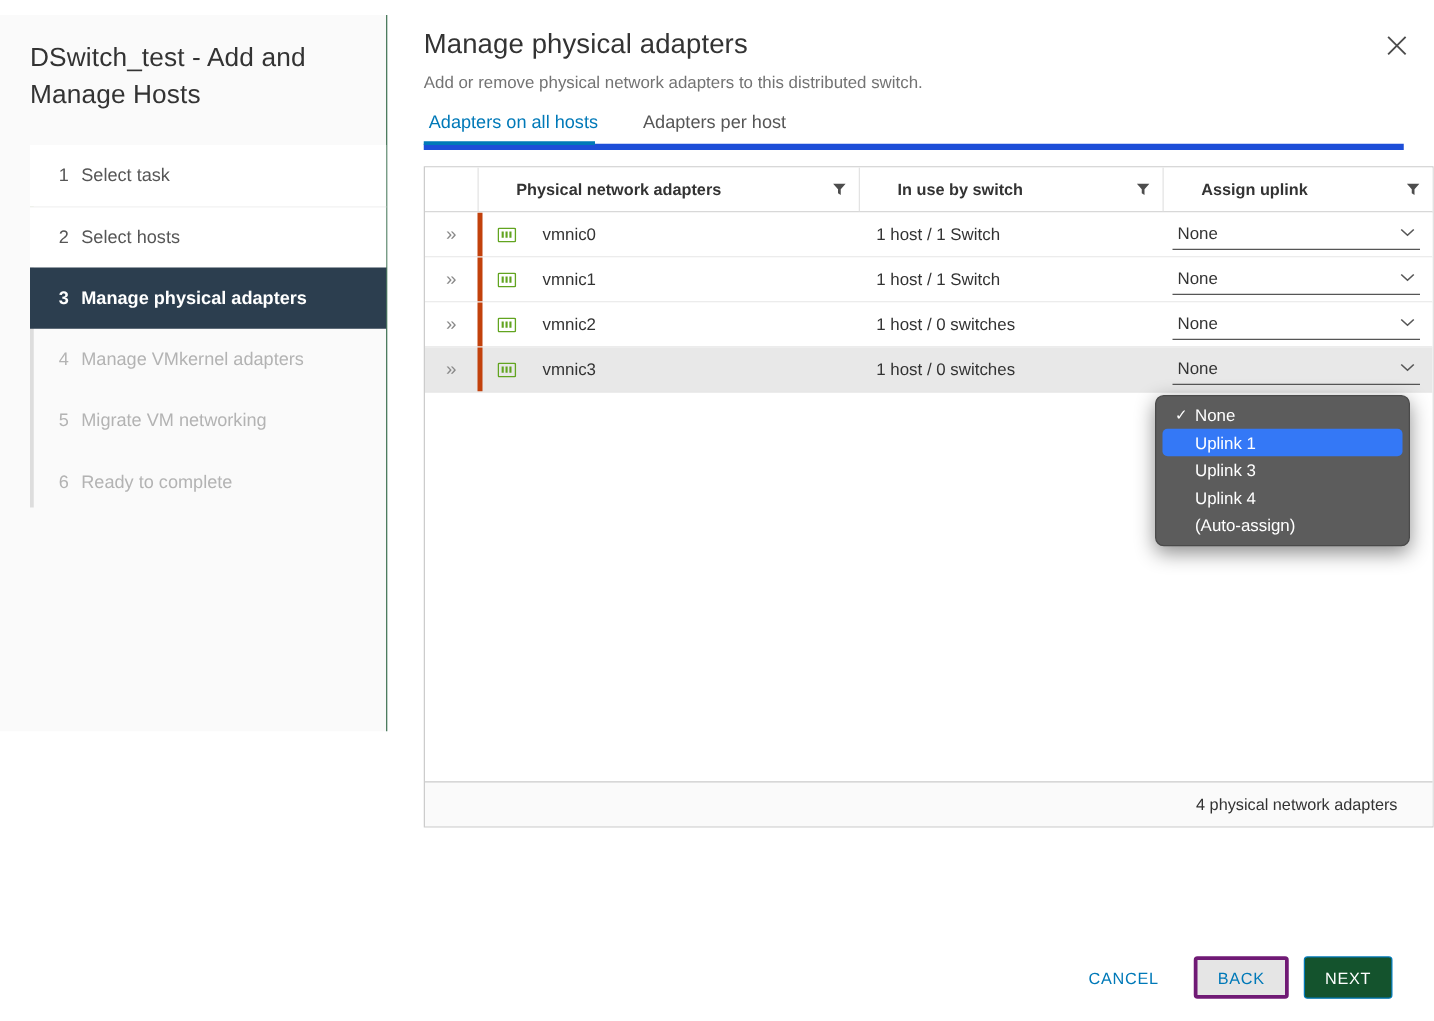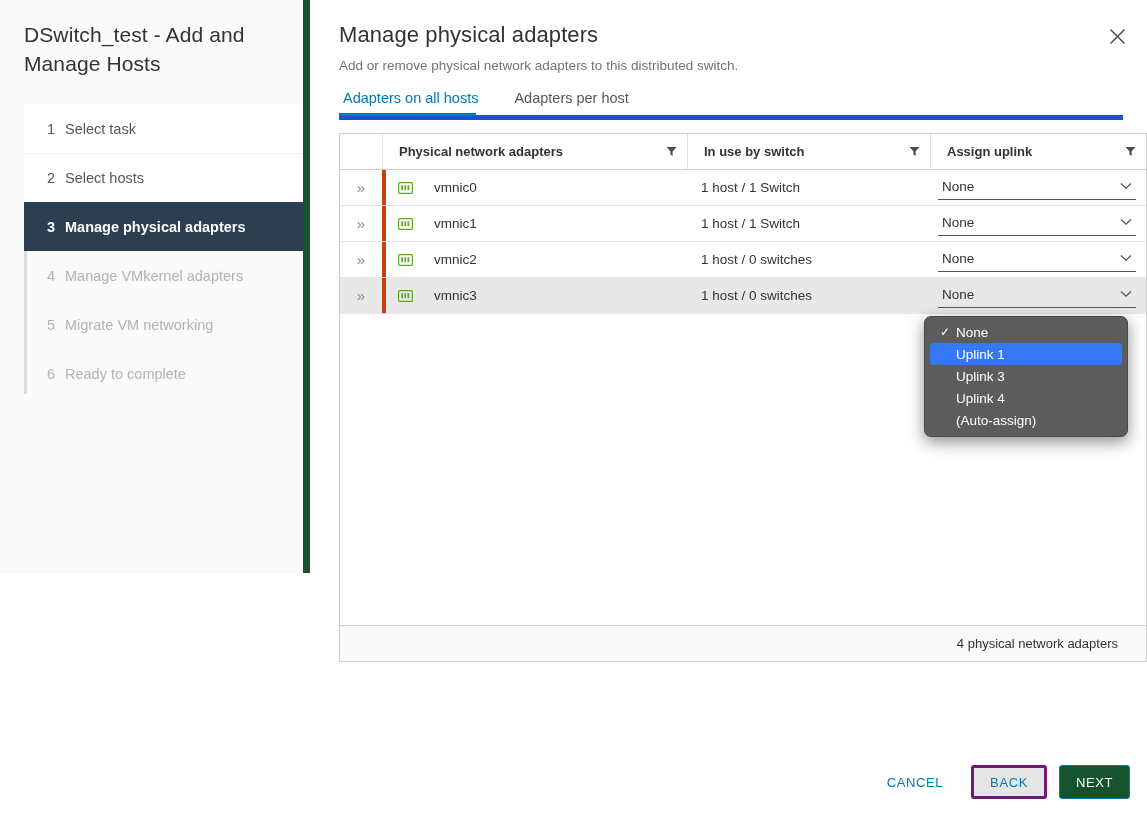--- a/index.html
+++ b/index.html
@@ -20,22 +20,23 @@
     display: flex;
     background: #ffffff;
   }
 
   
   .sidebar {
     position: relative;
     width: 310px;
     height: 573px;
     background: #fafafa;
-    border-right: 7px solid #14532d;
+    border-right: 1px solid #14532d;
     flex: 0 0 310px;
+    margin-top: 12px;
   }
 
   .wizard-title {
     font-size: 21px;
     line-height: 29px;
     color: #333333;
     font-weight: 400;
     padding: 20px 24px 0 24px;
     letter-spacing: 0.1px;
   }
@@ -191,21 +192,21 @@
     background: #ffffff;
     align-items: stretch;
   }
 
   .th {
     display: flex;
     align-items: center;
     font-size: 13px;
     font-weight: 700;
     color: #333333;
-    padding: 0 10px 0 16px;
+    padding: 0 10px 0 30px;
     position: relative;
   }
 
   .th + .th { border-left: 1px solid #e3e3e3; }
 
   .col-expand { flex: 0 0 42px; }
   .col-name   { flex: 0 0 305px; }
   .col-inuse  { flex: 0 0 243px; }
   .col-uplink { flex: 1 1 auto; }
 
@@ -303,21 +304,21 @@
     flex: 0 0 16px;
     font-size: 12px;
     color: #ffffff;
   }
 
   .native-item.highlight { background: #3478f6; }
 
   
   .footer {
     position: absolute;
-    right: 17px;
+    right: 33px;
     bottom: 18px;
     display: flex;
     align-items: center;
     gap: 12px;
   }
 
   .btn {
     height: 34px;
     min-width: 70px;
     font-size: 13px;

